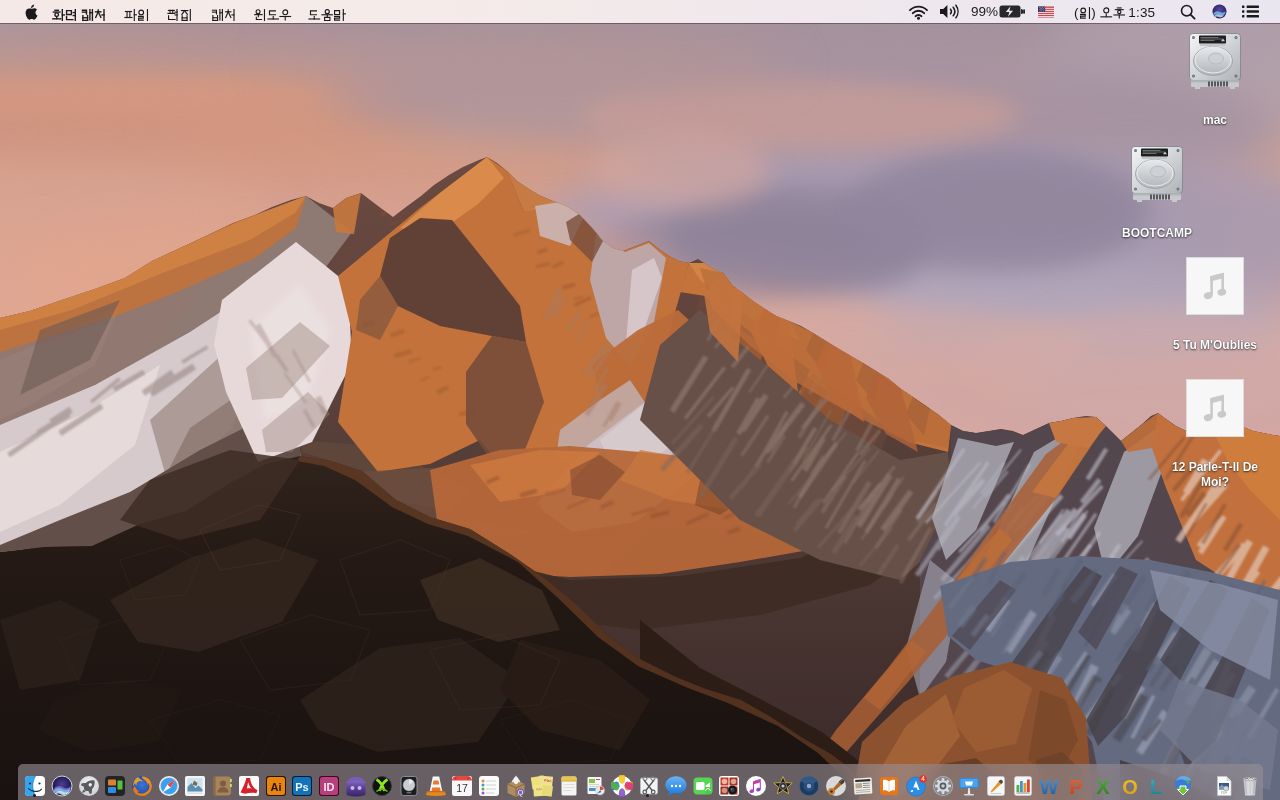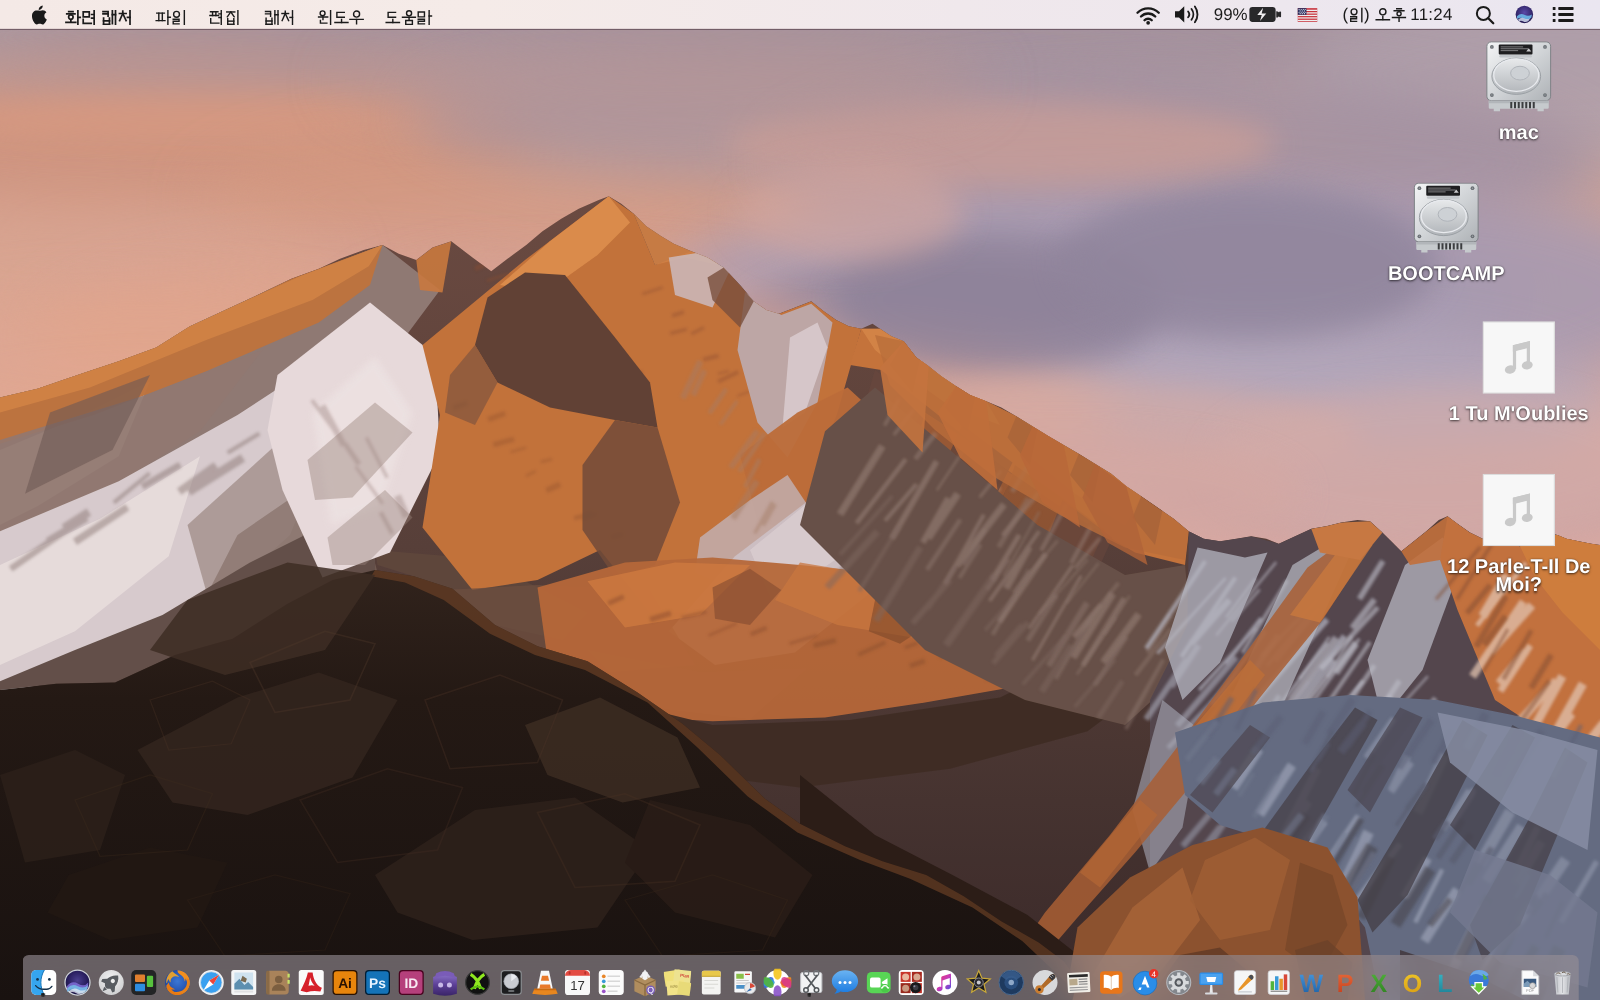--- a/index.html
+++ b/index.html
@@ -3,21 +3,21 @@
 *{margin:0;padding:0;box-sizing:border-box}
 html,body{width:1280px;height:800px;overflow:hidden;font-family:"Liberation Sans",sans-serif}
 #stage{position:relative;width:1280px;height:800px;overflow:hidden;background:#c9a29e}
 #menubar{position:absolute;left:0;top:0;width:1280px;height:23px;z-index:30;
  background:linear-gradient(90deg,#f4e9e6 0%,#f5ebe8 30%,#f0e8ec 60%,#eae6f0 100%);
  box-shadow:0 1px 0 rgba(70,50,60,0.55);}
 .mi{position:absolute;top:5px;white-space:nowrap}
 .mi svg{display:inline-block}
 .tt{font-size:13.5px;color:#1a1a1a;vertical-align:middle;letter-spacing:0.2px}
 #dicons .dico{position:absolute;width:58px;text-align:center}
-.dlabel{margin-top:9px;font-size:16px;font-weight:bold;color:#fff;line-height:15px;white-space:nowrap;
+.dlabel{margin-top:23px;font-size:12px;font-weight:bold;color:#fff;line-height:15px;white-space:nowrap;
  text-shadow:0 1px 2px rgba(0,0,0,0.65),0 0 1px rgba(0,0,0,0.5);width:max-content;margin-left:50%;transform:translateX(-50%);}
 #dock{position:absolute;left:18px;top:764px;width:1245px;height:48px;z-index:30;
  border-radius:5px 5px 0 0;background:rgba(152,144,150,0.62);
  -webkit-backdrop-filter:blur(14px);backdrop-filter:blur(14px);
  display:flex;align-items:center;padding-left:4px}
 .di{width:22px;height:22px;margin:0 2.35px;flex:0 0 auto;margin-top:-4px}
 .di svg{display:block}
 .dsep{width:1px;height:26px;background:rgba(60,55,60,0.55);margin:0 7px;margin-top:-3px}
 .rdot{position:absolute;top:794px;width:3.2px;height:3.2px;border-radius:50%;background:#1c1c1c;z-index:31}
 </style></head><body>
@@ -756,21 +756,21 @@
         </svg><span class="tt">) </span><span style="display:inline-block;width:3px"></span><svg width="12.5" height="12.5" viewBox="0 0 16 16" style="vertical-align:middle;" fill="none" stroke="#1b1b1b" stroke-width="1.45" stroke-linecap="square">
           <circle cx="8" cy="4.4" r="3.2"></circle>
           <path d="M8,9.4 V12.4"></path>
           <path d="M1.2,12.6 H14.8"></path>
         </svg><svg width="12.5" height="12.5" viewBox="0 0 16 16" style="vertical-align:middle;" fill="none" stroke="#1b1b1b" stroke-width="1.45" stroke-linecap="square">
           <path d="M5.6,1.2 H10.4"></path>
           <path d="M3,3.4 H13"></path>
           <circle cx="8" cy="6.4" r="2.1"></circle>
           <path d="M1.2,10.2 H14.8"></path>
           <path d="M8,10.2 V14"></path>
-        </svg><span style="display:inline-block;width:3px"></span><span class="tt">11:24</span></div>
+        </svg><span style="display:inline-block;width:3px"></span><span class="tt">1:35</span></div>
 <div class="mi" style="left:1180px;top:3.5px">
         <svg width="16" height="16" viewBox="0 0 16 16" style="display:block">
           <circle cx="6.7" cy="6.7" r="5.2" fill="none" stroke="#1a1a1a" stroke-width="1.6"></circle>
           <path d="M10.6,10.6 L14.6,14.6" stroke="#1a1a1a" stroke-width="1.8" stroke-linecap="round"></path>
         </svg>
       </div>
 <div class="mi" style="left:1212px;top:4px">
         <svg width="15" height="15" viewBox="0 0 15 15" style="display:block">
           <defs>
             <radialGradient id="mbsiri" cx="0.5" cy="0.4" r="0.7">
@@ -887,21 +887,21 @@
 <div class="dico" style="left:1186px;top:257px">
         <svg width="58" height="58" viewBox="0 0 58 58" style="display:block;margin:0 auto">
           <rect x="0.5" y="0.5" width="57" height="57" fill="#f7f7f7" stroke="#dcdcdc" stroke-width="1"></rect>
           <g fill="#c9c9c9">
             <ellipse cx="22.2" cy="38.6" rx="4.4" ry="3.4" transform="rotate(-14 22.2 38.6)"></ellipse>
             <ellipse cx="35.8" cy="35.2" rx="4.4" ry="3.4" transform="rotate(-14 35.8 35.2)"></ellipse>
             <path d="M24.3,38.2 V19.2 L38,15.8 V34.8 h-2.6 V21.2 l-8.5,2.1 V38.2 Z"></path>
             <path d="M24.3,19.2 L38,15.8 V21 L24.3,24.4 Z"></path>
           </g>
         </svg>
-        <div class="dlabel">1 Tu M'Oublies</div>
+        <div class="dlabel">5 Tu M'Oublies</div>
       </div>
 <div class="dico" style="left:1186px;top:379px">
         <svg width="58" height="58" viewBox="0 0 58 58" style="display:block;margin:0 auto">
           <rect x="0.5" y="0.5" width="57" height="57" fill="#f7f7f7" stroke="#dcdcdc" stroke-width="1"></rect>
           <g fill="#c9c9c9">
             <ellipse cx="22.2" cy="38.6" rx="4.4" ry="3.4" transform="rotate(-14 22.2 38.6)"></ellipse>
             <ellipse cx="35.8" cy="35.2" rx="4.4" ry="3.4" transform="rotate(-14 35.8 35.2)"></ellipse>
             <path d="M24.3,38.2 V19.2 L38,15.8 V34.8 h-2.6 V21.2 l-8.5,2.1 V38.2 Z"></path>
             <path d="M24.3,19.2 L38,15.8 V21 L24.3,24.4 Z"></path>
           </g>

